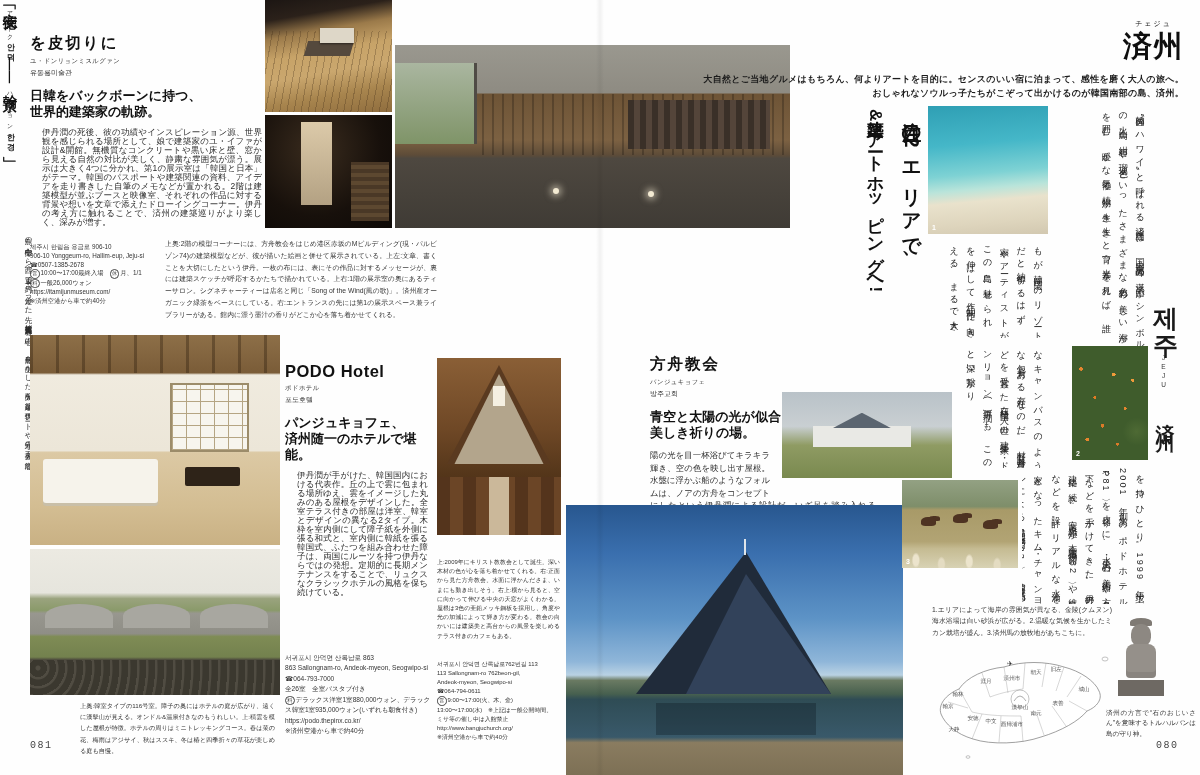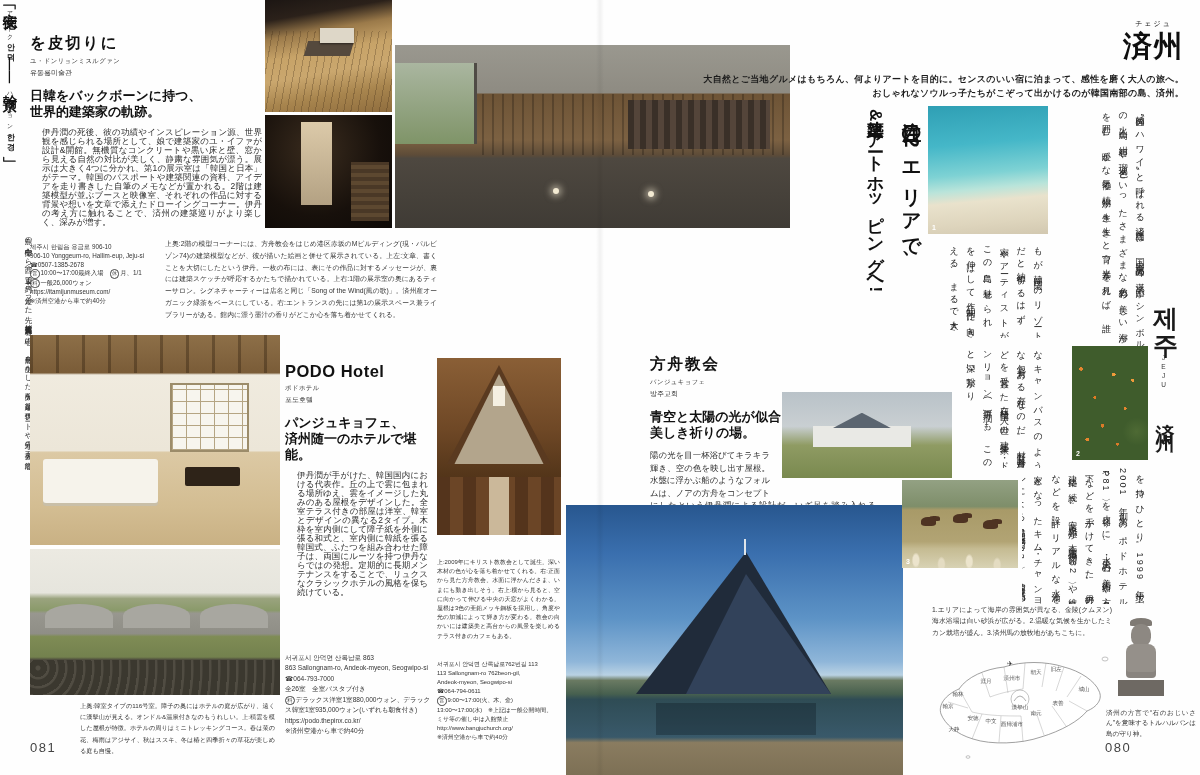--- a/index.html
+++ b/index.html
@@ -58,23 +58,23 @@
     background-image:repeating-linear-gradient(90deg,#b5a583 0 1px,transparent 1px 14px),
                      repeating-linear-gradient(0deg,#b5a583 0 1px,transparent 1px 12px);}
   .bed{left:5%;top:59%;width:46%;height:21%;background:#f6f3eb;border-radius:3px;box-shadow:0 3px 0 #c9bfa8;}
   .lowtable{left:62%;top:63%;width:22%;height:9%;background:#2e2318;border-radius:2px;}
   #ph-hotel-ext{left:30px;top:549px;width:250px;height:146px;
     background:linear-gradient(#eceae2 0%,#e6e5dd 30%,#9aa37e 34%,#8a9a6a 42%,#98978f 44%,#8f8e86 58%,#7f8c55 60%,#73814e 74%,#4a463c 76%,#3b382f 100%);}
   .roofarc{top:38%;width:27%;height:16%;background:#a8a7a0;border-radius:50% 50% 0 0;}
   .stone{left:0;bottom:0;width:100%;height:24%;
     background:repeating-radial-gradient(circle at 8px 8px,#504c42 0 2px,#3b382f 3px 9px);}
   #podo-caption{left:80px;top:700px;width:195px;font-size:6.2px;line-height:11.2px;color:#333;}
-  .pagenum{font-size:13px;letter-spacing:1.5px;color:#444;}
+  .pagenum{font-size:10px;letter-spacing:1.5px;color:#444;font-family:Liberation Mono, monospace;}
   #pn-left{left:30px;top:740px;}
-  #pn-right{left:1105px;top:740px;}
+  #pn-right{left:1156px;top:740px;}
 
   
   #ph-church-int{left:437px;top:358px;width:124px;height:177px;
     background:linear-gradient(#8a5f36 0%,#6f4826 40%,#503318 70%,#2f1d0e 100%);}
   .gable-dark{left:8%;top:4%;width:84%;height:56%;background:#5a3a20;
     clip-path:polygon(50% 0,100% 100%,0 100%);}
   .gable{left:14%;top:9%;width:72%;height:51%;background:#b3a58c;
     clip-path:polygon(50% 0,100% 100%,0 100%);}
   .skylight{left:45%;top:16%;width:10%;height:11%;background:#f5f0e2;}
   .pews{left:0;bottom:0;width:100%;height:33%;

